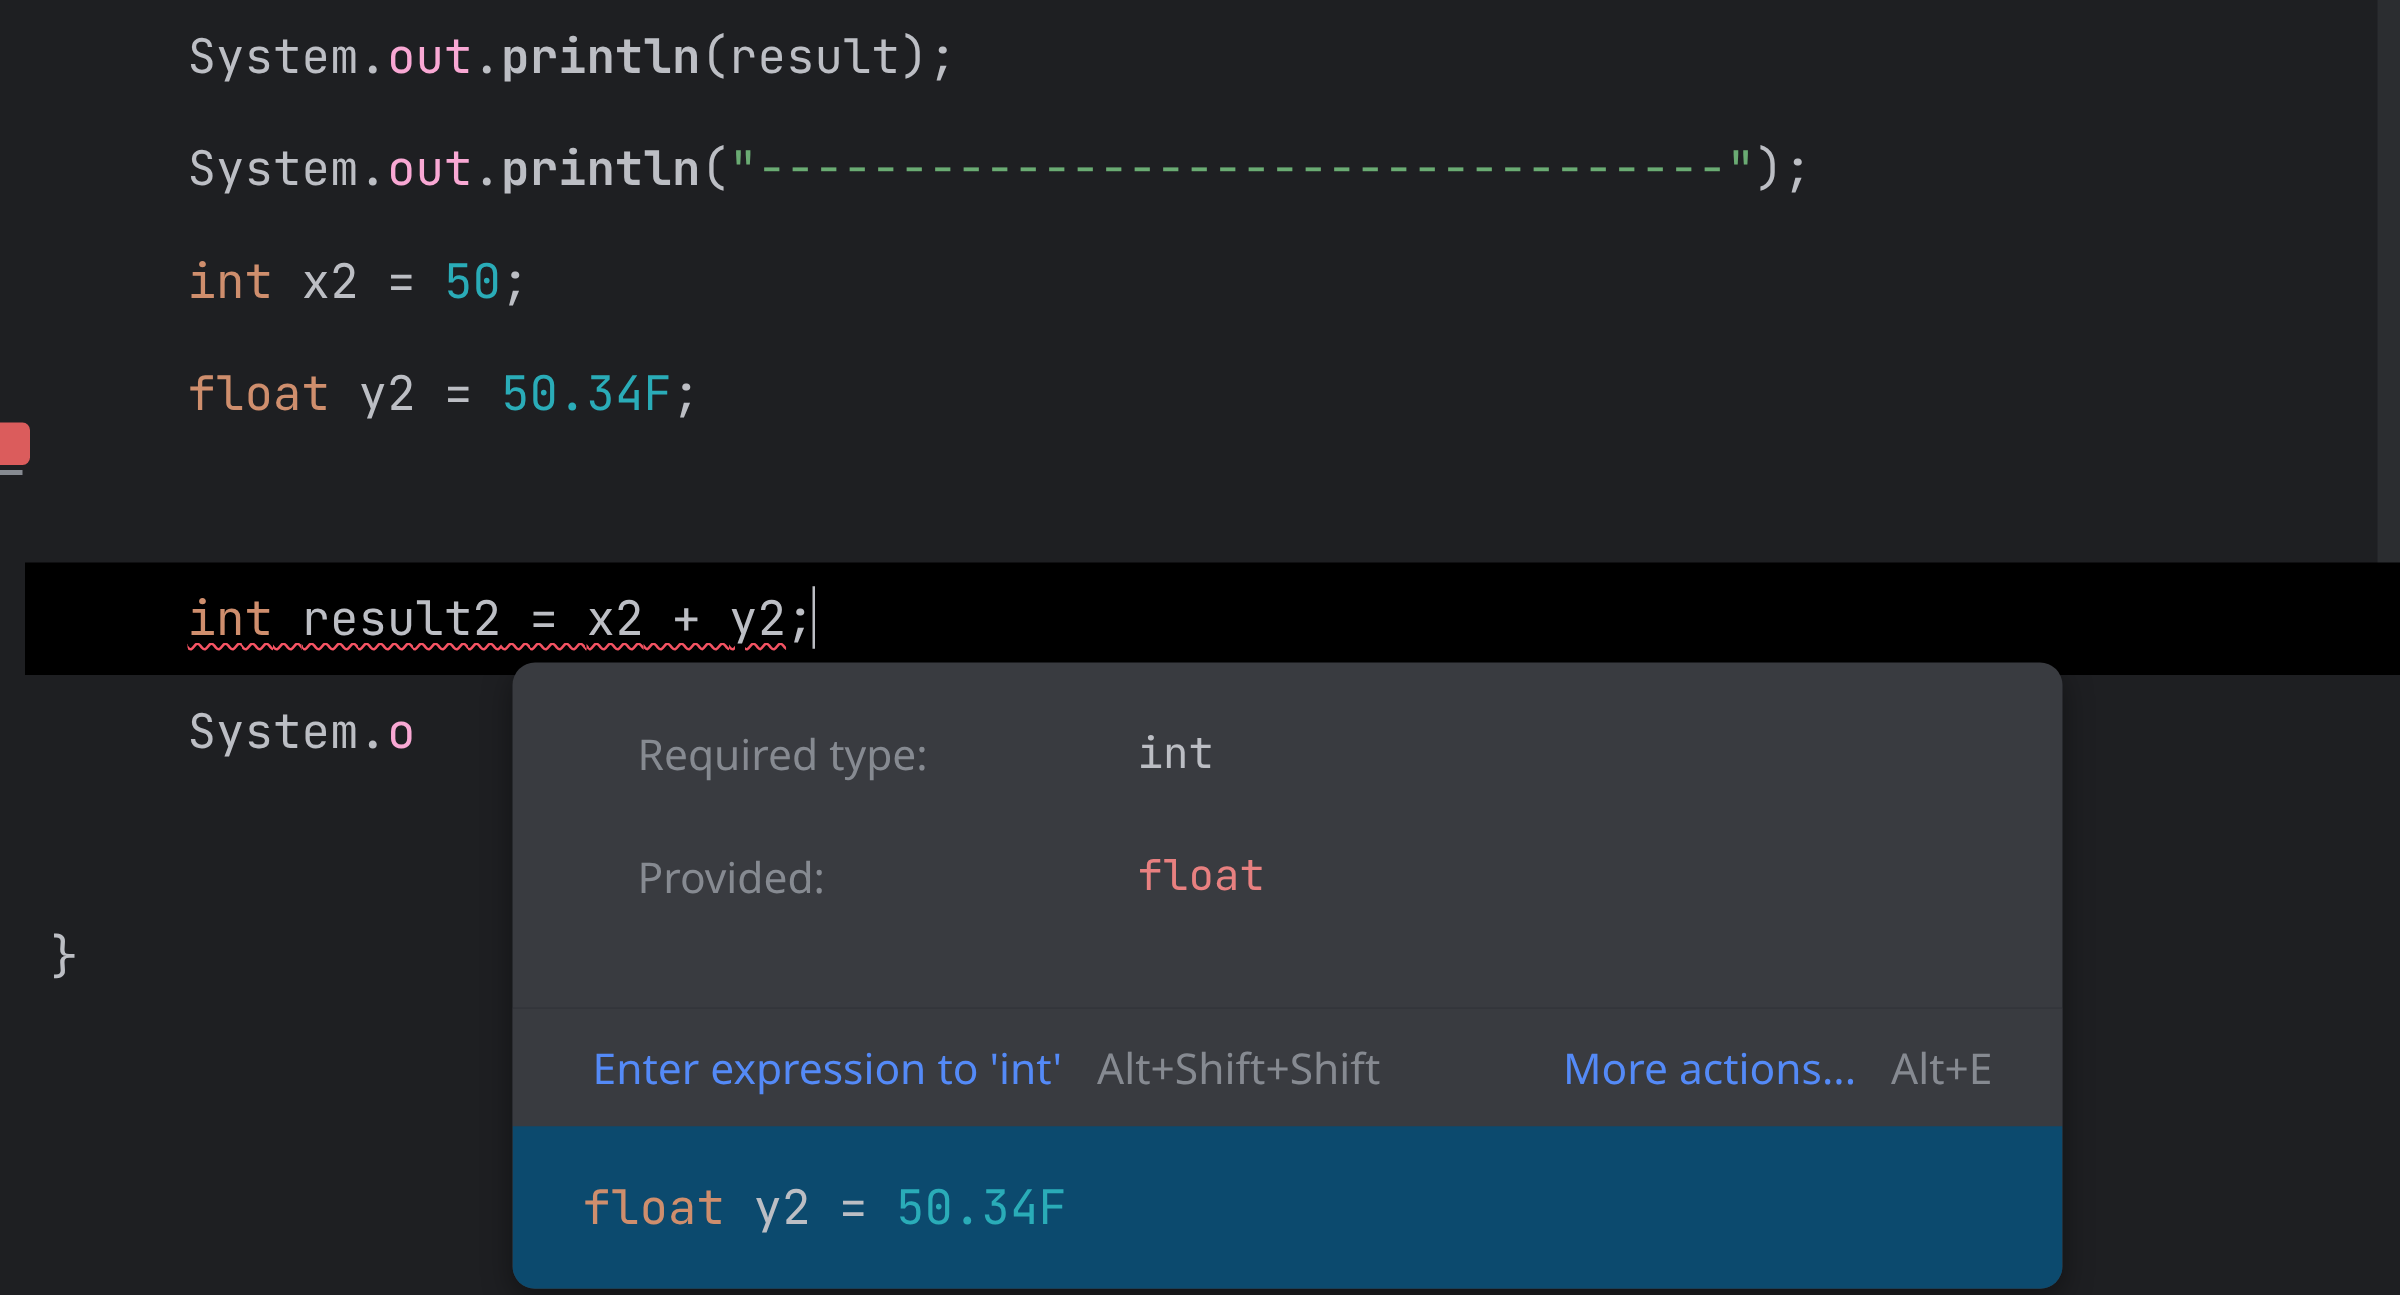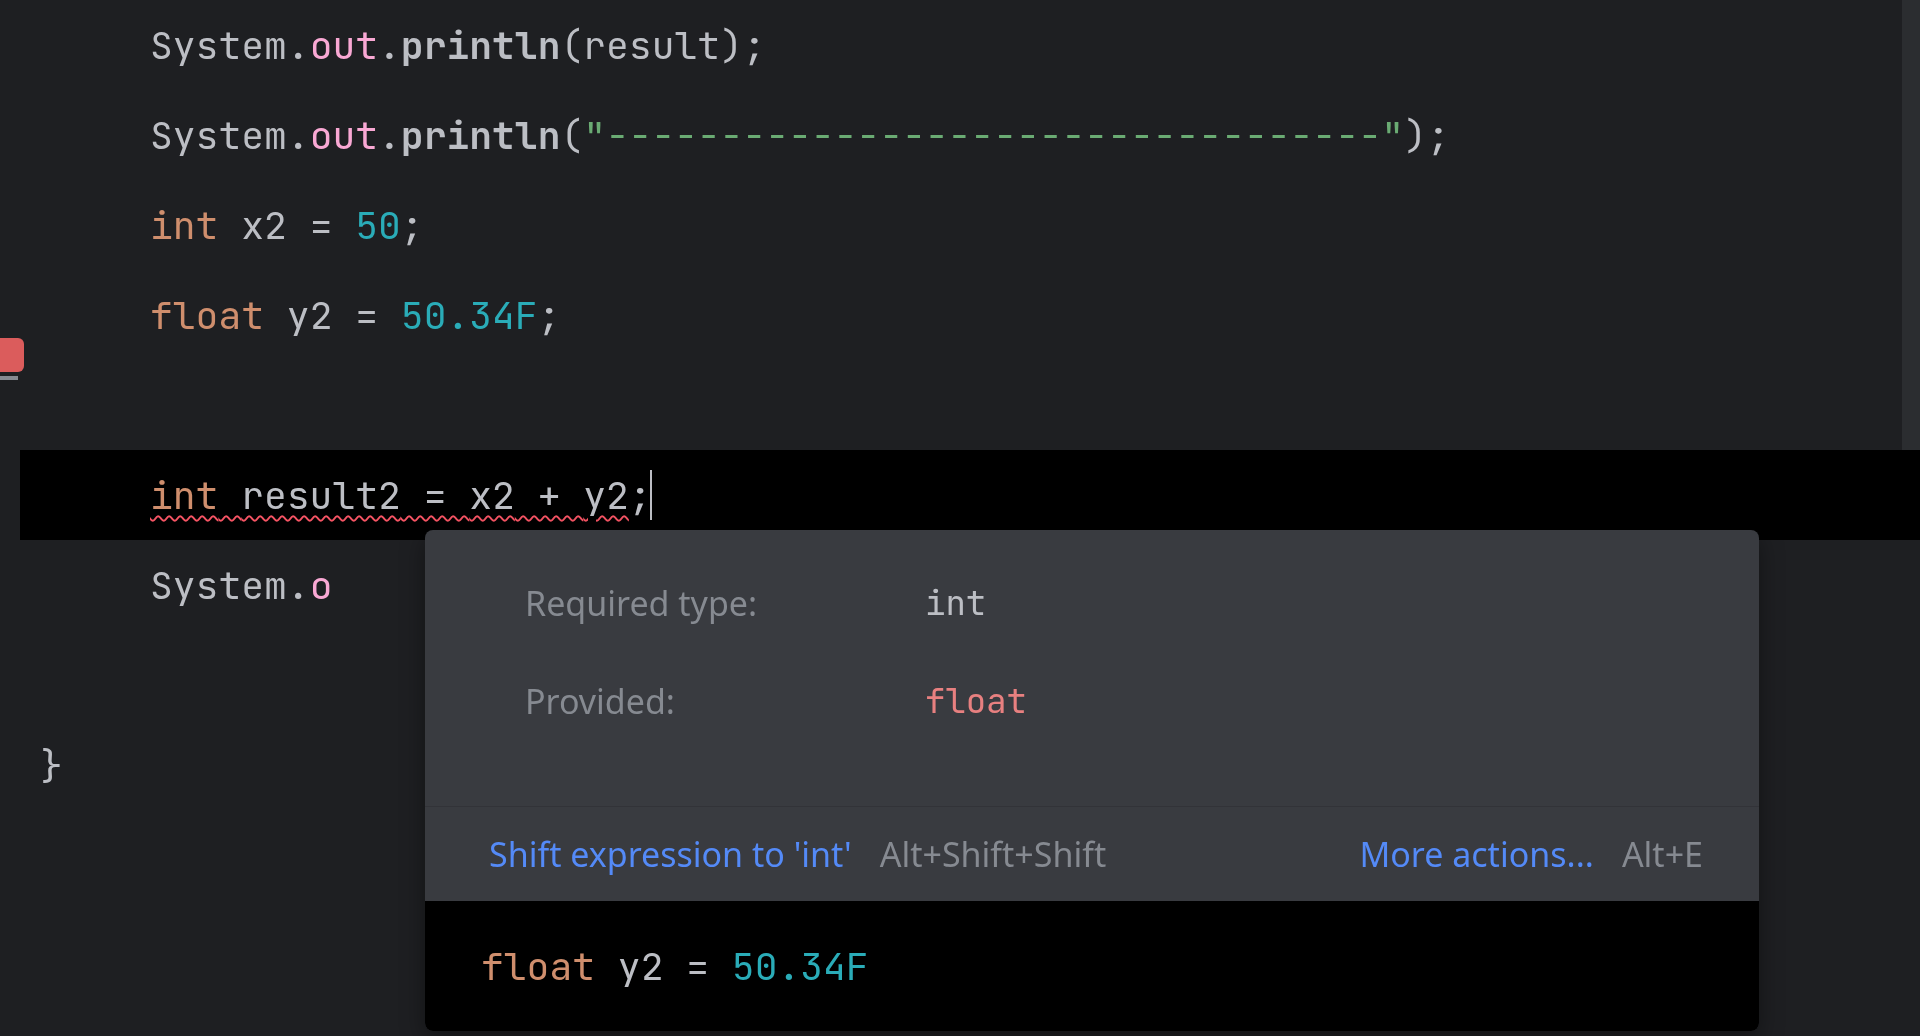--- a/index.html
+++ b/index.html
@@ -72,25 +72,25 @@
       position: absolute;
       left: 0;
       top: 376px;
       width: 18px;
       height: 4px;
       background: #868a91;
     }
     
     .tooltip {
       position: absolute;
-      left: 425px;
+      left: 410px;
       top: 530px;
-      width: 1334px;
+      width: 1240px;
       background: #393b40;
-      border-radius: 8px;
+      border-radius: 18px;
       box-shadow: 0 8px 24px rgba(0,0,0,0.4);
       font-family: -apple-system, 'Segoe UI', system-ui, sans-serif;
       font-size: 34px;
       overflow: hidden;
     }
     .tooltip-body {
       padding: 50px 100px 30px 100px;
     }
     .tooltip-row {
       display: flex;
@@ -119,21 +119,21 @@
       cursor: pointer;
     }
     .action-shortcut {
       color: #868a91;
     }
     .spacer {
       flex: 1;
     }
     
     .tooltip-code {
-      background: #000000;
+      background: #0c4a6e;
       padding: 40px 56px 40px 56px;
       font-family: 'JetBrains Mono', 'Consolas', monospace;
       font-size: 38px;
     }
     
     .scrollbar-track {
       position: absolute;
       right: 0;
       top: 0;
       width: 18px;
@@ -174,21 +174,21 @@
     <div class="tooltip-row">
       <span class="tooltip-label">Required type:</span>
       <span class="tooltip-value int">int</span>
     </div>
     <div class="tooltip-row">
       <span class="tooltip-label">Provided:</span>
       <span class="tooltip-value float">float</span>
     </div>
   </div>
   <div class="tooltip-actions">
-    <span class="action-link">Shift expression to 'int'</span>
+    <span class="action-link">Enter expression to 'int'</span>
     <span class="action-shortcut">Alt+Shift+Shift</span>
     <span class="spacer"></span>
     <span class="action-link">More actions...</span>
     <span class="action-shortcut">Alt+E</span>
   </div>
   <div class="tooltip-code">
     <span class="type">float</span><span> </span><span class="ident">y2</span><span class="punct"> = </span><span class="num">50.34F</span>
   </div>
 </div>
 

